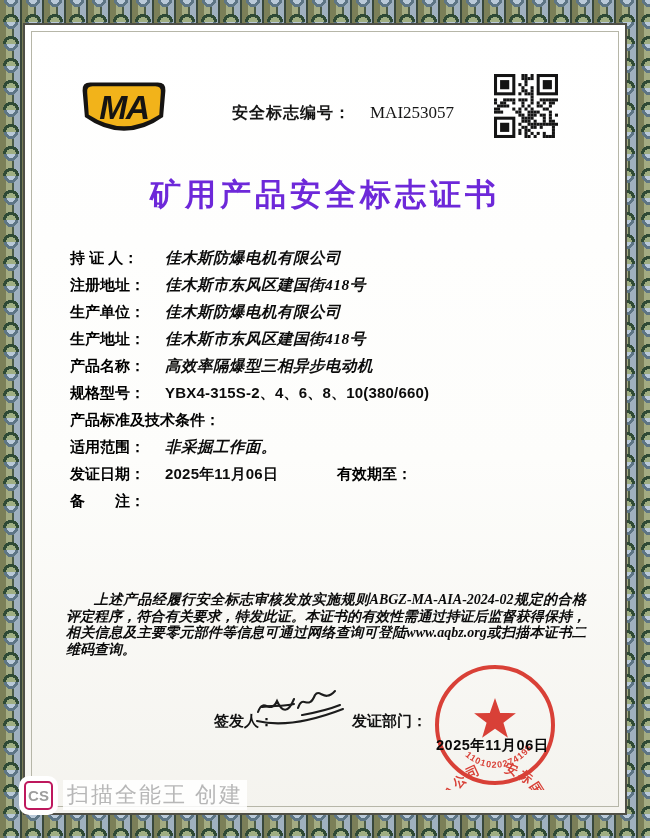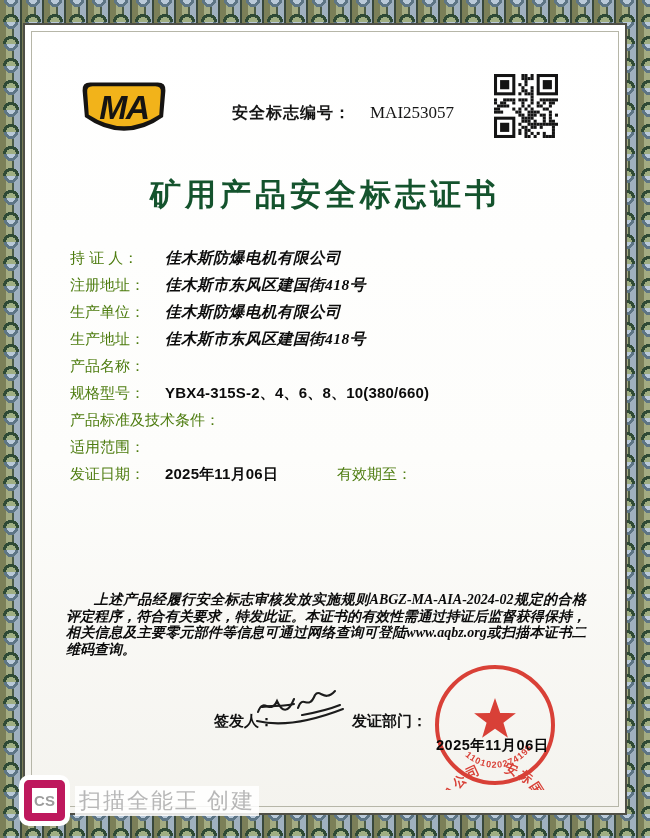--- a/index.html
+++ b/index.html
@@ -11,42 +11,42 @@
       radial-gradient(circle at 50% 100%,#9fae82 0 5px,#2f4a35 5px 8px,rgba(0,0,0,0) 8px),
       repeating-linear-gradient(90deg,#7b7f58 0 6px,#a3ab82 6px 12px,#4c5c47 12px 14px,#9fb0bf 14px 20px,#39483c 20px 22px);
     background-size:22px 22px,22px 22px,auto;}
   .paper{position:absolute;inset:23px;background:linear-gradient(180deg,#ffffff 0%,#fdfdfb 55%,#f4f3ee 100%);border:2px solid #4f4f46;}
   .innerline{position:absolute;inset:31px;border:1px solid #b6b6a8;pointer-events:none;}
   .ma-logo{position:absolute;left:78px;top:80px;}
   .num-row{position:absolute;left:232px;top:103px;display:flex;align-items:baseline;gap:11px;}
   .num-label{font-weight:700;font-size:16px;color:#151515;letter-spacing:1px;}
   .num-value{font-family:"Liberation Serif",serif;font-size:17px;color:#151515;margin-left:8px;text-align:center;}
   .qr{position:absolute;left:494px;top:74px;}
-  .title{position:absolute;left:0;right:0;top:174px;text-align:center;font-size:31px;font-weight:900;color:#14532d;letter-spacing:4px;}
+  .title{position:absolute;left:0;right:0;top:174px;text-align:center;font-size:31px;font-weight:900;color:#6d28d9;letter-spacing:4px;}
   .fields{position:absolute;left:70px;top:248px;width:528px;}
   .frow{display:flex;align-items:flex-start;margin-bottom:7px;line-height:20px;}
   .frow.center{align-items:center;}
-  .flabel{flex:0 0 95px;font-weight:400;font-size:15px;color:#4d7c0f;white-space:nowrap;}
+  .flabel{flex:0 0 95px;font-weight:700;font-size:15px;color:#000000;white-space:nowrap;}
   .flabel.wide{flex:0 0 168px;}
   .fval{font-size:15.5px;color:#0c0c0c;font-weight:700;}
   .kai{font-family:"Liberation Serif",serif;font-style:italic;letter-spacing:0.5px;}
   .sans{font-family:"Liberation Sans",sans-serif;font-size:15px;letter-spacing:0.2px;}
   .std-val{max-width:350px;font-size:14.5px;line-height:16px;}
   .dates-row{margin-top:6px;}
   .dval{width:172px;}
   .remark-row{margin-top:3px;}
   .statement{position:absolute;left:66px;top:592px;width:520px;font-family:"Liberation Serif",serif;font-style:italic;font-weight:700;font-size:14px;line-height:16.5px;color:#0b0b0b;text-align:justify;text-indent:2em;}
   .cmac{position:absolute;left:98px;top:694px;}
   .signer-label{position:absolute;left:214px;top:712px;font-weight:700;font-size:15px;color:#111;}
   .signature{position:absolute;left:250px;top:686px;}
   .dept-label{position:absolute;left:352px;top:712px;font-weight:700;font-size:15px;color:#111;}
   .seal{position:absolute;left:430px;top:660px;opacity:0.88;}
   .seal-date{position:absolute;left:436px;top:736px;font-weight:700;font-size:14.5px;color:#090909;letter-spacing:0.5px;z-index:4;}
   .watermark{position:absolute;left:24px;top:780px;display:flex;align-items:center;z-index:6;}
-  .cs-badge{width:25px;height:25px;border:8px solid #be185d;border-radius:5px;background:#fff;box-shadow:0 0 0 5px #fff;color:#9d9d9d;font-weight:700;font-size:15px;display:flex;align-items:center;justify-content:center;}
+  .cs-badge{width:25px;height:25px;border:2px solid #be185d;border-radius:5px;background:#fff;box-shadow:0 0 0 5px #fff;color:#9d9d9d;font-weight:700;font-size:15px;display:flex;align-items:center;justify-content:center;}
   .wm-text{margin-left:10px;font-size:22px;color:#b7b7b7;letter-spacing:2px;background:rgba(255,255,255,0.85);padding:0 4px;}
 </style>
 </head>
 <body>
 
 <div class="cert">
   <div class="frame"></div>
   <div class="paper"></div>
   <div class="innerline"></div>
 
@@ -229,35 +229,41 @@
     <div class="frow">
       <span class="flabel">生产单位：</span>
       <span class="fval kai">佳木斯防爆电机有限公司</span>
     </div>
     <div class="frow">
       <span class="flabel">生产地址：</span>
       <span class="fval kai">佳木斯市东风区建国街418号</span>
     </div>
     <div class="frow">
       <span class="flabel">产品名称：</span>
+      <span class="fval kai">高效率隔爆型三相异步电动机</span>
     </div>
     <div class="frow">
       <span class="flabel">规格型号：</span>
       <span class="fval sans">YBX4-315S-2、4、6、8、10(380/660)</span>
     </div>
     <div class="frow center">
       <span class="flabel wide">产品标准及技术条件：</span>
     </div>
     <div class="frow">
       <span class="flabel">适用范围：</span>
+      <span class="fval kai">非采掘工作面。</span>
     </div>
     <div class="frow dates-row">
       <span class="flabel">发证日期：</span>
       <span class="fval sans dval">2025年11月06日</span>
       <span class="flabel">有效期至：</span>
+    </div>
+    <div class="frow remark-row">
+      <span class="flabel">备　　注：</span>
+      <span class="fval kai"></span>
     </div>
   </div>
 
   <div class="statement">上述产品经履行安全标志审核发放实施规则ABGZ-MA-AIA-2024-02规定的合格评定程序，符合有关要求，特发此证。本证书的有效性需通过持证后监督获得保持，相关信息及主要零元部件等信息可通过网络查询可登陆www.aqbz.org或扫描本证书二维码查询。</div>
 
 
   <div class="signer-label">签发人：</div>
   <div class="signature">
     <svg width="100" height="46" viewBox="0 0 100 46">
       <g stroke="#1c1c1c" stroke-width="2.1" stroke-linecap="round" fill="none">

